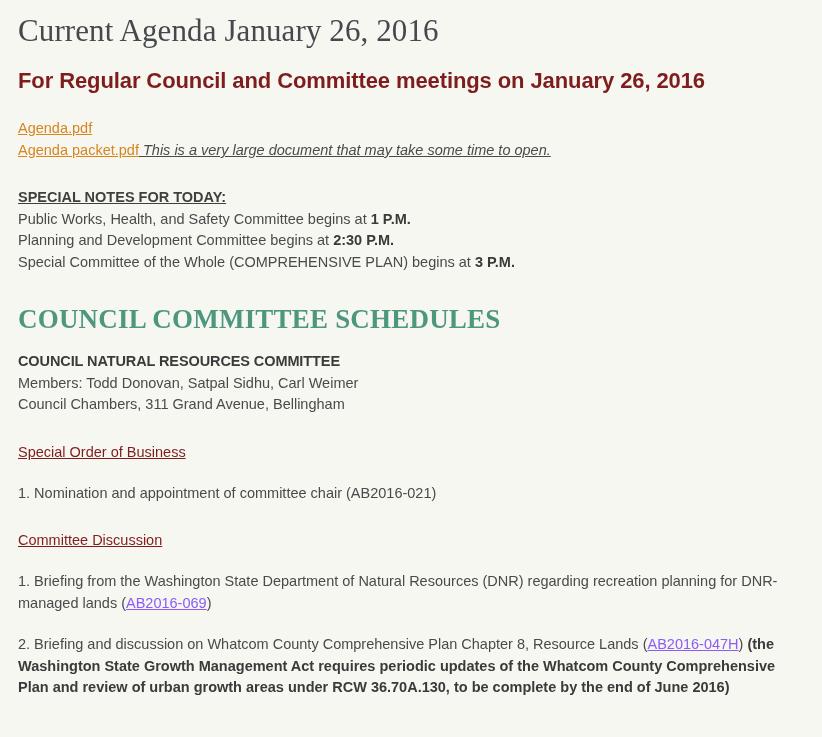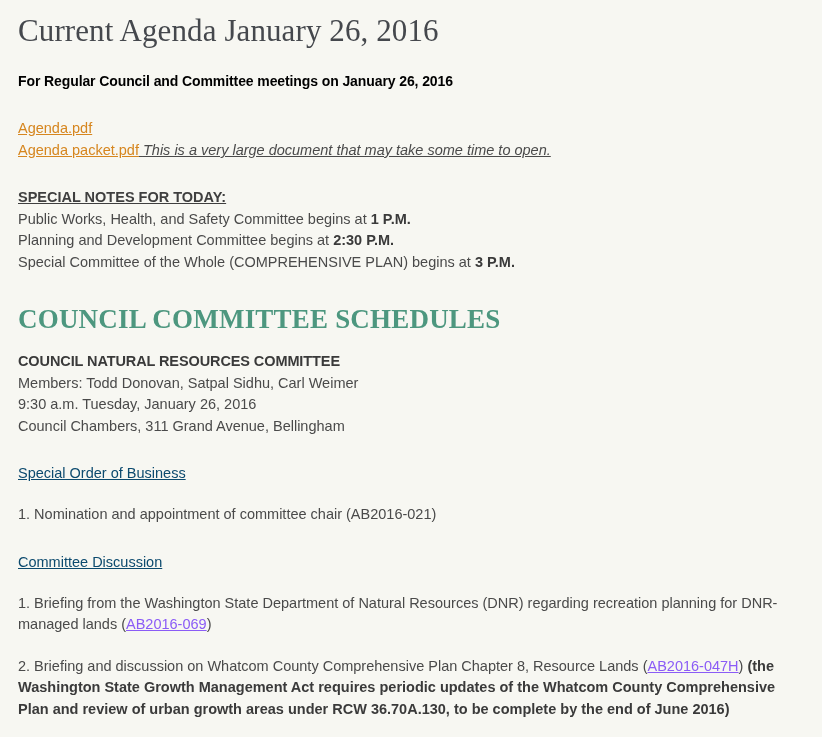--- a/index.html
+++ b/index.html
@@ -28,23 +28,23 @@
     color: #45484d;
     margin: 0;
     padding: 0;
     line-height: 42px;
     letter-spacing: 0.1px;
   }
 
   
   .subtitle {
     font-family: "Liberation Sans", sans-serif;
-    font-size: 14px;
+    font-size: 22px;
     font-weight: bold;
-    color: #000000;
+    color: #7f1d1d;
     margin: 18px 0 0 0;
     line-height: 22px;
     letter-spacing: -0.1px;
   }
 
   
   a.doc-link {
     color: #d6861f;
     text-decoration: underline;
     font-size: 14.5px;
@@ -105,21 +105,21 @@
   .committee .name {
     font-weight: bold;
     color: #3a3a3a;
     letter-spacing: -0.1px;
   }
 
   .sub-heading {
     margin-top: 26px;
     font-size: 14.5px;
     text-decoration: underline;
-    color: #0c4a6e;
+    color: #7f1d1d;
     line-height: 20px;
   }
 
   .agenda-item {
     margin-top: 21px;
     font-size: 14.5px;
     line-height: 21.5px;
     color: #4a4a4a;
   }
   .agenda-item.tight {
@@ -152,21 +152,20 @@
     <div><span>Public Works, Health, and Safety Committee begins at </span><b>1 P.M.</b></div>
     <div><span>Planning and Development Committee begins at  </span><b>2:30 P.M.</b></div>
     <div><span>Special Committee of the Whole (COMPREHENSIVE PLAN) begins at </span><b>3 P.M.</b></div>
   </div>
 
   <h2 class="section-heading">COUNCIL COMMITTEE SCHEDULES</h2>
 
   <div class="committee">
     <div class="name">COUNCIL NATURAL RESOURCES COMMITTEE</div>
     <div>Members: Todd Donovan, Satpal Sidhu, Carl Weimer</div>
-    <div>9:30 a.m. Tuesday, January 26, 2016</div>
     <div>Council Chambers, 311 Grand Avenue, Bellingham</div>
   </div>
 
   <div class="sub-heading"><span>Special Order of Business</span></div>
 
   <div class="agenda-item">1. Nomination and appointment of committee chair (AB2016-021)</div>
 
   <div class="sub-heading"><span>Committee Discussion</span></div>
 
   <div class="agenda-item"><span>1. Briefing from the Washington State Department of Natural Resources (DNR) regarding recreation planning for DNR-managed lands (</span><a class="inline-link" href="#">AB2016-069</a><span>)</span></div>

